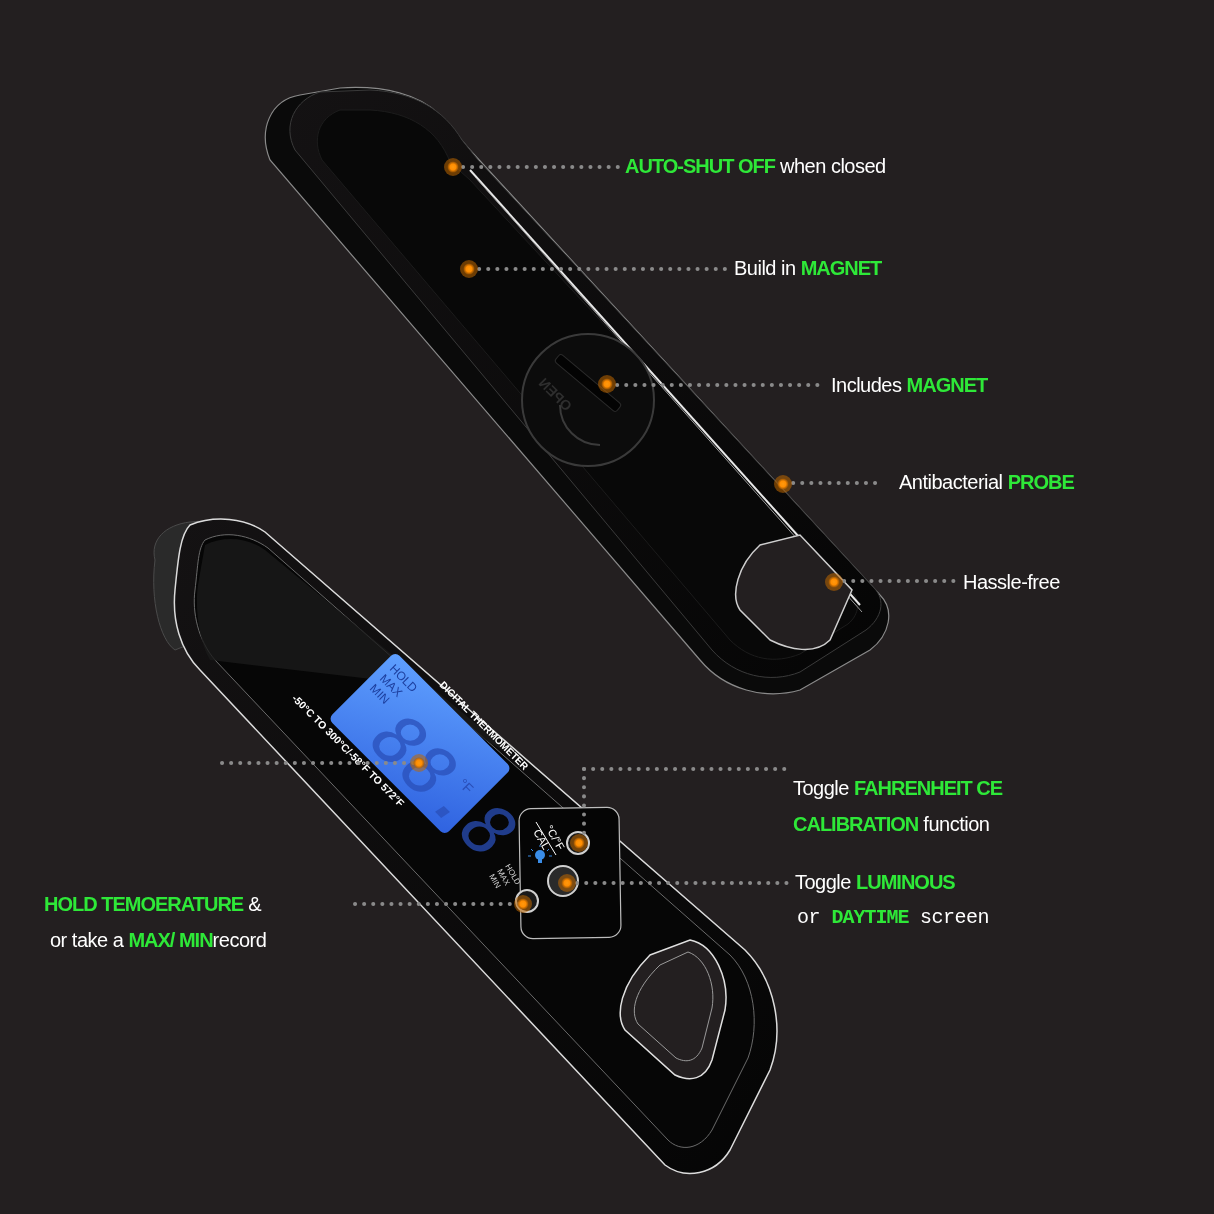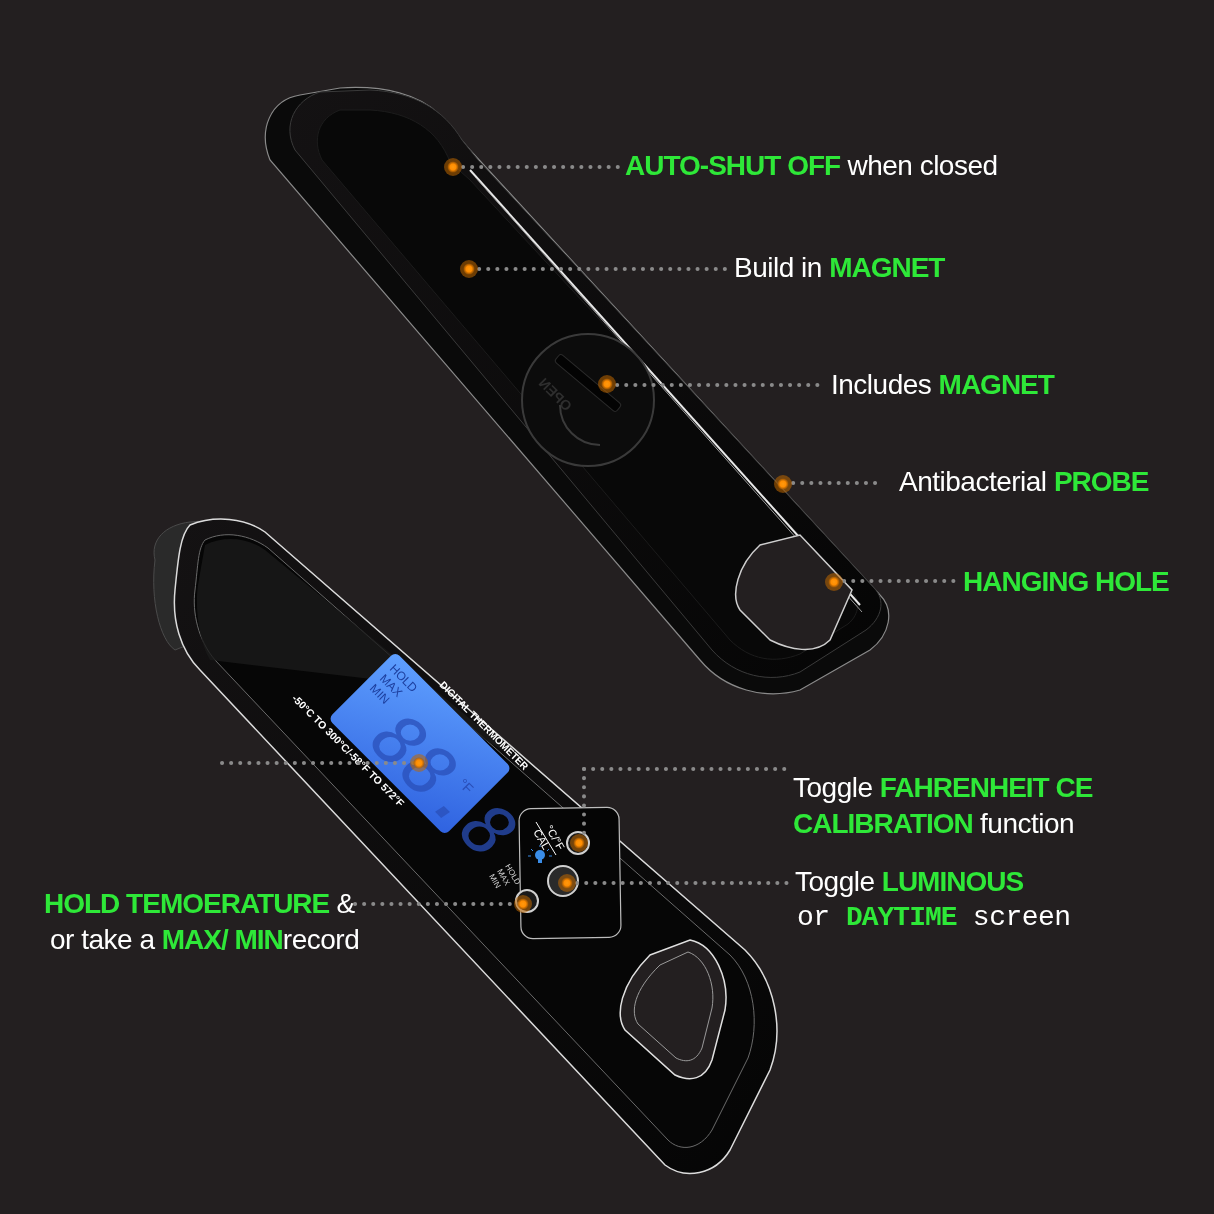--- a/index.html
+++ b/index.html
@@ -7,21 +7,21 @@
     width:1214px; height:1214px; overflow:hidden;
     background:#231f20;
     position:relative;
     font-family:"Liberation Sans", "DejaVu Sans", sans-serif;
     color:#ffffff;
   }
   .stage { position:absolute; left:0; top:0; width:1214px; height:1214px; }
   svg.art { position:absolute; left:0; top:0; }
   .label {
     position:absolute;
-    font-size:28px;
+    font-size:20px;
     line-height:36px;
     letter-spacing:-0.5px;
     white-space:nowrap;
     color:#ffffff;
   }
   .hl {
     color:#2ee838;
     font-weight:bold;
     letter-spacing:-1px;
   }
@@ -188,21 +188,21 @@
 
   <div class="label" style="left:831px; top:367px;">
     <span>Includes </span><span class="hl">MAGNET</span>
   </div>
 
   <div class="label" style="left:886px; top:464px;margin-left:13px;">
     <span>Antibacterial </span><span class="hl">PROBE</span>
   </div>
 
   <div class="label" style="left:963px; top:564px;">
-    <div class="hl">HANGING HOLE</div>
+    <div>Hassle-free</div>
   </div>
 
 
   <div class="label" style="left:793px; top:750px;margin-top:20px;">
     <div><span>Toggle </span><span class="hl">FAHRENHEIT CE</span></div>
     <div><span class="hl">CALIBRATION</span><span> function</span></div>
   </div>
 
   <div class="label" style="left:795px; top:864px;">
     <div><span>Toggle </span><span class="hl">LUMINOUS</span></div>

